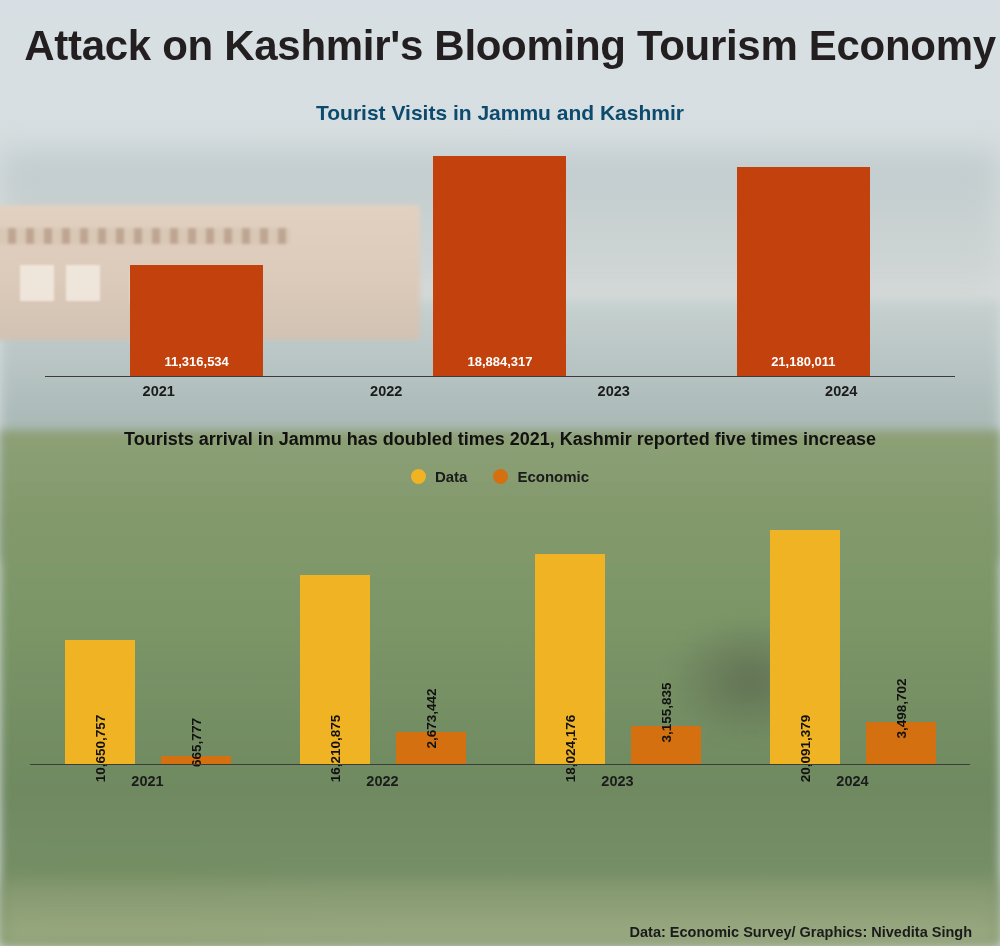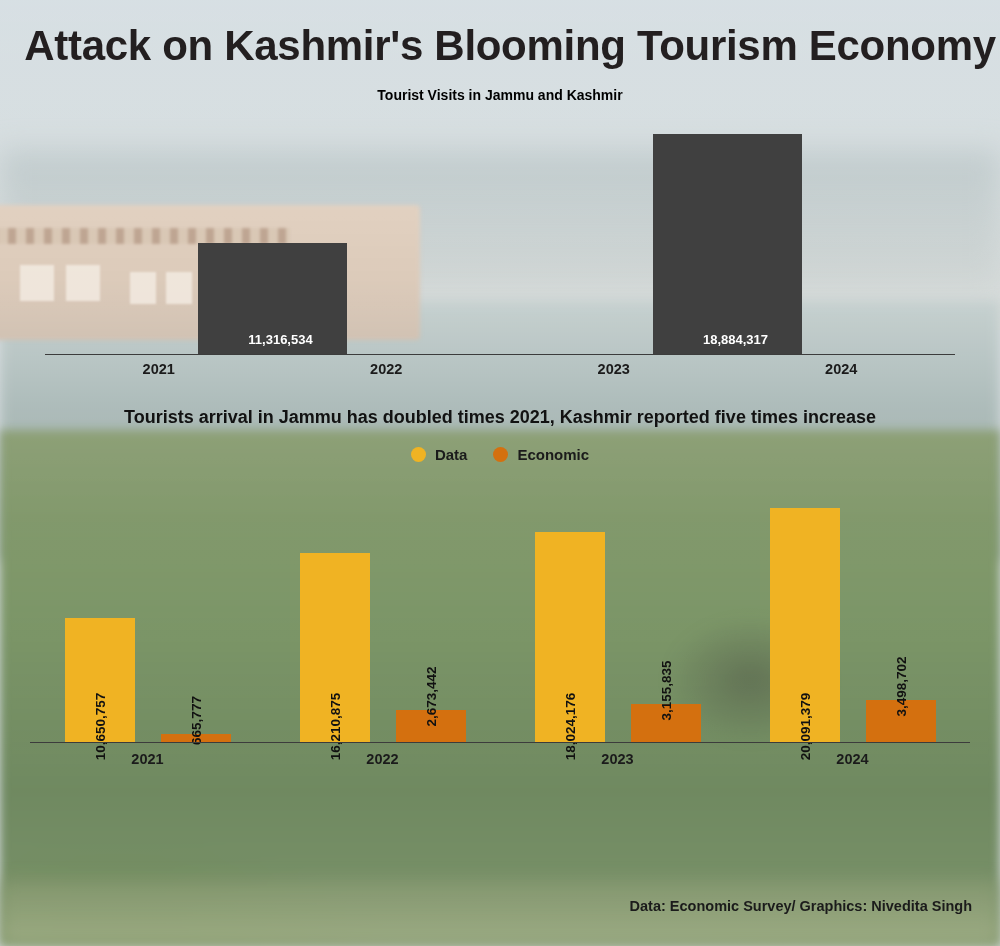--- a/index.html
+++ b/index.html
@@ -101,24 +101,24 @@
     font-weight: bold;
     color: #231f20;
     line-height: 1.12;
     padding-top: 22px;
     letter-spacing: -0.3px;
     margin-left: 20px;
   }
 
   .subtitle {
     text-align: center;
-    font-size: 14px;
-    font-weight: bold;
-    color: #000000;
-    margin-top: 18px;
+    font-size: 21px;
+    font-weight: bold;
+    color: #0c4a6e;
+    margin-top: 32px;
   }
 
   .legend {
     display: flex;
     justify-content: center;
     align-items: center;
     gap: 26px;
     margin-top: 18px;
   }
   .legend-item {
@@ -158,26 +158,25 @@
   .c1-col {
     width: 25%;
     display: flex;
     flex-direction: column;
     align-items: center;
     justify-content: flex-end;
     height: 100%;
   }
   .c1-bar {
     width: 133px;
-    background: #404040;
+    background: #c2410c;
     position: relative;
     display: flex;
     align-items: flex-end;
     justify-content: center;
-    padding-left: 16px;
   }
   .c1-val {
     color: #ffffff;
     font-size: 13px;
     font-weight: bold;
     margin-bottom: 7px;
   }
   #chart1 .xlabels {
     position: absolute;
     left: 0; right: 0; bottom: 0;
@@ -265,21 +264,21 @@
     width: 25%;
     text-align: center;
     font-size: 14.5px;
     font-weight: bold;
     color: #1b1b1b;
   }
 
   .credit {
     position: absolute;
     right: 28px;
-    bottom: 32px;
+    bottom: 6px;
     font-size: 14.5px;
     font-weight: bold;
     color: #1b1b1b;
   }
 </style>
 </head>
 <body>
 
 <div id="bg">
   <div class="bg-sky"></div>
@@ -313,20 +312,25 @@
           <span class="c1-val">11,316,534</span>
         </div>
       </div>
 
       <div class="c1-col">
         <div class="c1-bar" style="height:220px">
           <span class="c1-val">18,884,317</span>
         </div>
       </div>
 
+      <div class="c1-col">
+        <div class="c1-bar" style="height:209px">
+          <span class="c1-val">21,180,011</span>
+        </div>
+      </div>
 
 
     </div>
 
     <div class="axis"></div>
 
     <div class="xlabels">
       <span>2021</span>
       <span>2022</span>
       <span>2023</span>

